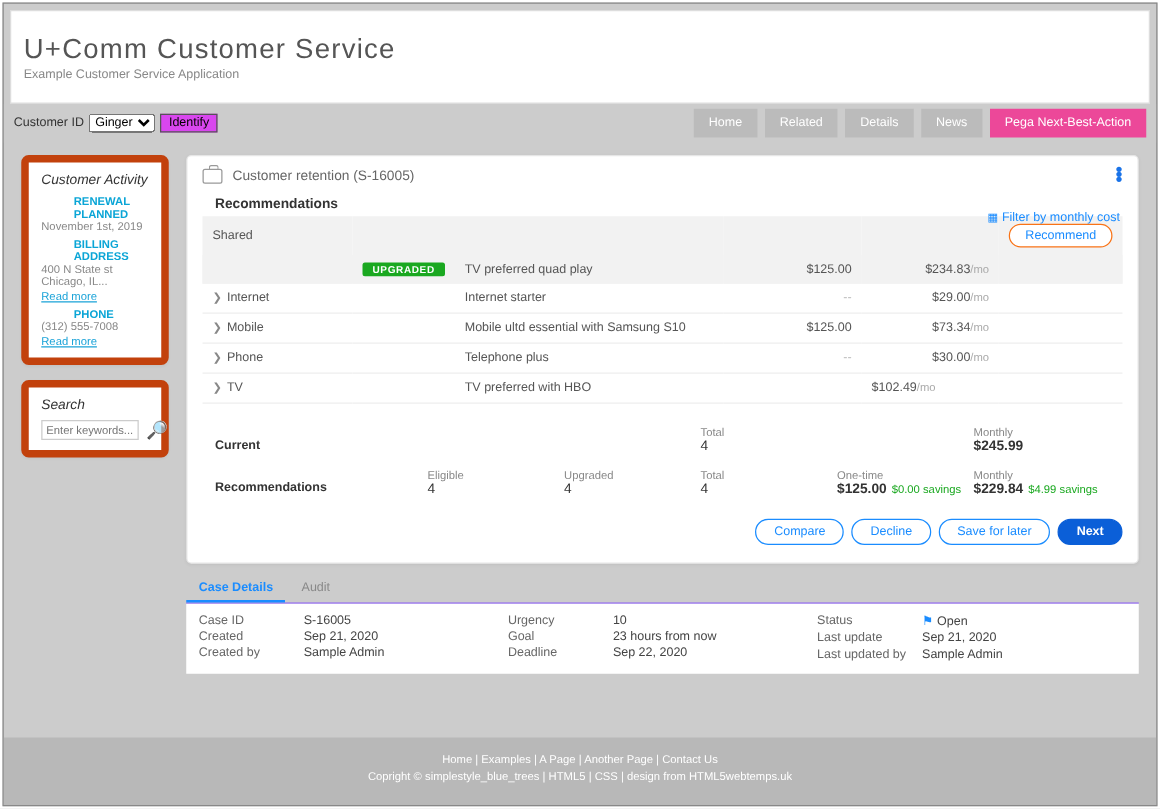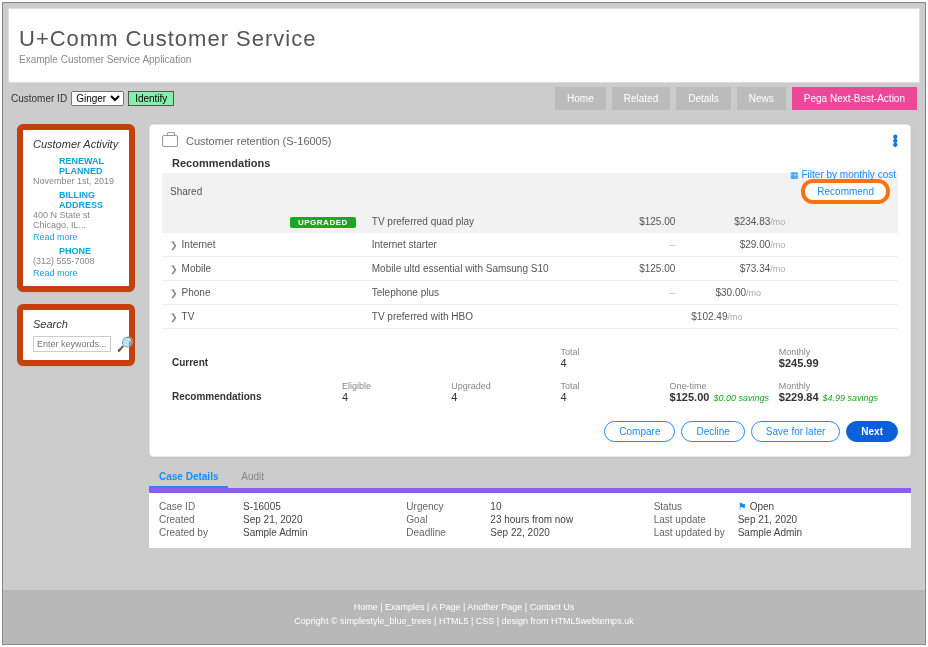--- a/index.html
+++ b/index.html
@@ -6,33 +6,33 @@
   body { font-family: Arial, Helvetica, sans-serif; font-size: 11px; color: #333; background: #fff; }
   .frame { border: 1px solid #888; margin: 2px; width: 924px; height: 643px; position: relative; background: #ccc; overflow: hidden; }
 
   .titlebar { background: #ffffff; border: 1px solid #ddd; margin: 5px 5px 0 5px; padding: 17px 10px; }
   .titlebar h1 { font-family: "Century Gothic", "Segoe UI", sans-serif; font-weight: 300; font-size: 22px; color: #555; letter-spacing: 1px; }
   .titlebar .sub { font-family: "Century Gothic", sans-serif; font-size: 10px; color: #888; margin-top: 2px; }
 
   .toolbar { background: #ccc; padding: 4px 8px; display: flex; align-items: center; justify-content: space-between; font-size: 10px; }
   .toolbar-left { display: flex; align-items: center; gap: 4px; }
   .toolbar-left select { font-size: 10px; }
-  .identify-btn { background: #86efac; border: 1px solid #555; padding: 1px 6px; font-size: 10px; cursor: pointer; }
+  .identify-btn { background: #d946ef; border: 1px solid #555; padding: 1px 6px; font-size: 10px; cursor: pointer; }
   .toolbar-right { display: flex; gap: 6px; }
   .nav-btn { background: #bbb; color: #fff; border: none; padding: 6px 12px; font-size: 10px; cursor: pointer; }
   .nav-btn.primary { background: #ec4899; }
 
   .body-area { display: flex; gap: 14px; padding: 10px 14px 8px 14px; height: 508px; }
 
   .sidebar { width: 118px; display: flex; flex-direction: column; gap: 12px; }
   .card { background: #fff; border: 6px solid #c2410c; border-radius: 6px; padding: 8px 10px; box-shadow: 0 1px 2px rgba(0,0,0,0.04); }
   .card h3 { font-size: 11px; font-weight: normal; font-style: italic; color: #333; margin-bottom: 6px; }
   .activity-label { color: #0aa5d6; font-size: 9px; font-weight: bold; margin-top: 4px; padding-left: 26px; }
   .activity-text { color: #888; font-size: 9px; margin-bottom: 2px;}
-  .read-more { color: #1aa3d8; font-size: 9px; cursor: pointer; }
+  .read-more { color: #1aa3d8; font-size: 9px; text-decoration: underline; cursor: pointer; }
   .search-box { display: flex; align-items: center; gap: 2px; margin-top: 4px;}
   .search-box input { width: 78px; font-size: 9px; padding: 2px 3px; border: 1px solid #ccc; }
   .search-icon { font-size: 14px; color: #555; transform: scaleX(-1); margin-left: 4px; }
 
   .main { flex: 1; display: flex; flex-direction: column; }
   .panel { background: #fff; border: 1px solid #e6e6e6; border-radius: 4px; box-shadow: 0 1px 3px rgba(0,0,0,0.06); padding: 10px 12px 14px 12px; position: relative; }
   .panel-head { display: flex; align-items: center; gap: 8px; color: #666; font-size: 11px; }
   .briefcase { width: 16px; height: 12px; border: 1px solid #999; border-radius: 2px; position: relative; }
   .briefcase::before { content:""; position:absolute; top:-4px; left:4px; width:6px; height:3px; border:1px solid #999; border-bottom:none; border-radius:2px 2px 0 0;}
   .kebab { position: absolute; right: 12px; top: 10px; color: #1a73e8; font-size: 16px; letter-spacing: 0; line-height: 4px; cursor: pointer; }
@@ -41,36 +41,36 @@
   .recs-title { font-weight: bold; font-size: 11px; margin: 10px 0 4px 10px; }
   .filter-link { position: absolute; right: 14px; top: 44px; color: #1a8cff; font-size: 10px; cursor: pointer; }
   .filter-link::before { content: "▦"; margin-right: 3px; font-size: 9px; }
 
   table.recs { width: 100%; border-collapse: collapse; font-size: 10px; }
   table.recs th { background: #f2f2f2; color: #555; font-weight: normal; text-align: left; padding: 6px 8px; }
   table.recs td { border-bottom: 1px solid #eee; padding: 6px 8px; color: #555; }
   .chev { color: #888; margin-right: 4px; font-size: 9px; display:inline-block; }
   .badge-upg { background: #1aa820; color: #fff; font-size: 8px; padding: 1px 8px; border-radius: 2px; font-weight: bold; letter-spacing: 0.5px;}
   .mo { color: #aaa; font-size: 9px; }
-  .rec-btn { border: 4px solid #f97316; color: #1a8cff; background: #fff; border-radius: 12px; padding: 3px 12px; font-size: 10px; cursor: pointer; }
+  .rec-btn { border: 1px solid #f97316; color: #1a8cff; background: #fff; border-radius: 12px; padding: 3px 12px; font-size: 10px; cursor: pointer; }
   .dash { color: #bbb; }
 
   .summary { display: flex; margin-top: 12px; padding: 6px 10px; gap: 0; font-size: 10px; }
   .summary-row { display: flex; width: 100%; }
   .summary .lbl { font-weight: bold; width: 170px; padding-top: 10px;}
   .summary .col { flex: 1; }
   .summary .col .h { color: #888; font-size: 9px; }
   .summary .col .v { font-weight: bold; color: #333; font-size: 11px; }
-  .savings { color: #1aa820; font-size: 9px; margin-left: 4px; font-weight: normal; font-style: italic;}
+  .savings { color: #1aa820; font-size: 9px; margin-left: 4px; font-weight: normal;}
 
   .actions { display: flex; justify-content: flex-end; gap: 6px; margin-top: 12px; }
   .pill { border: 1px solid #1a8cff; color: #1a8cff; background: #fff; border-radius: 14px; padding: 4px 14px; font-size: 10px; cursor: pointer; }
   .pill.primary { background: #0b5fd8; color: #fff; border-color: #0b5fd8; font-weight: bold; }
 
-  .tabs { margin-top: 10px; font-size: 10px; border-bottom: 5px solid #8b5cf6; }
+  .tabs { margin-top: 10px; font-size: 10px; border-bottom: 1px solid #8b5cf6; }
   .tab { display: inline-block; padding: 4px 10px; color: #888; cursor: pointer; }
   .tab.active { color: #1a8cff; border-bottom: 2px solid #1a8cff; font-weight: bold; }
 
   .details { background: #fff; padding: 8px 10px; display: flex; font-size: 10px; }
   .details .group { flex: 1; }
   .details .row { display: flex; margin-bottom: 2px; }
   .details .k { width: 84px; color: #666; }
   .details .val { color: #444; }
   .flag { color: #1a8cff; margin-right: 3px; }
 
@@ -174,21 +174,21 @@
             <td>Mobile ultd essential with Samsung S10</td>
             <td style="text-align:right"><span>$125.00</span></td>
             <td style="text-align:right"><span>$73.34</span><span class="mo">/mo</span></td>
             <td></td>
           </tr>
           <tr>
             <td><span class="chev">❯</span><span>Phone</span></td>
             <td></td>
             <td>Telephone plus</td>
             <td style="text-align:right"><span class="dash">--</span></td>
-            <td style="text-align:center"><span>$30.00</span><span class="mo">/mo</span></td>
+            <td style="text-align:right"><span>$30.00</span><span class="mo">/mo</span></td>
             <td></td>
           </tr>
           <tr>
             <td><span class="chev">❯</span><span>TV</span></td>
             <td></td>
             <td>TV preferred with HBO</td>
             <td style="text-align:right"><span></span></td>
             <td style="text-align:left"><span>$102.49</span><span class="mo">/mo</span></td>
             <td></td>
           </tr>

